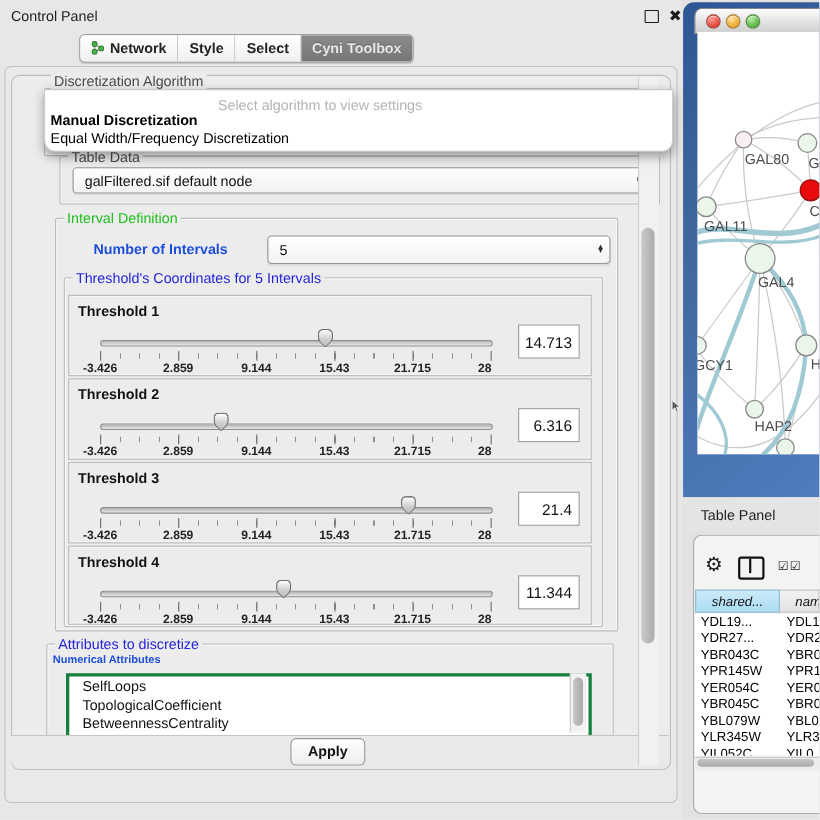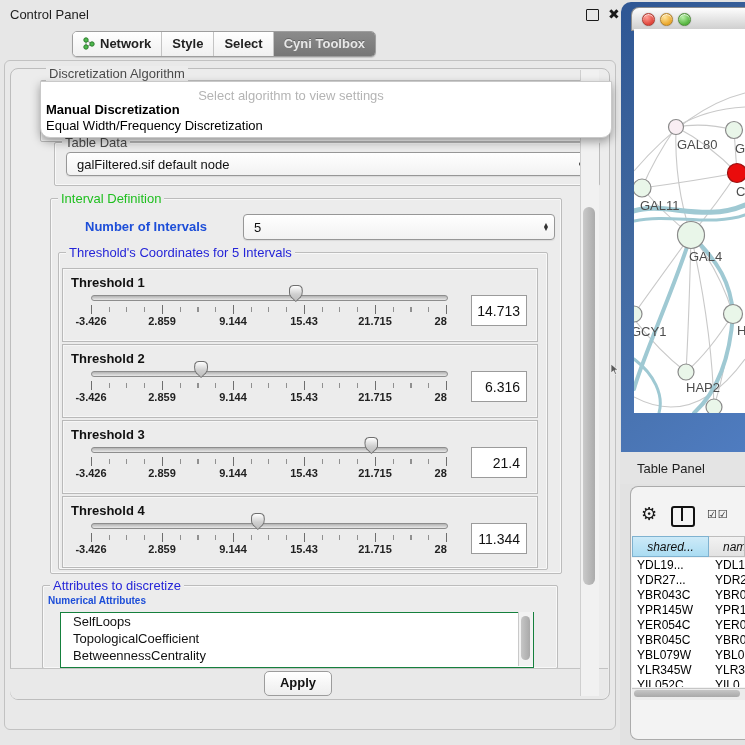--- a/index.html
+++ b/index.html
@@ -34,31 +34,31 @@
   .combo .val{flex:1;font-size:13px;color:#111;padding:0 0 0 10px;white-space:nowrap;overflow:hidden;}
   .spin{width:16px;display:flex;flex-direction:column;align-items:center;justify-content:center;line-height:4px;font-size:7px;color:#333;}
   
   #algo-popup{left:8px;top:81px;width:570px;height:55px;background:#ffffff;border:1px solid #c9c9c9;border-radius:0 0 10px 10px;box-shadow:0 4px 10px rgba(0,0,0,.35);z-index:60;margin-left:32px;}
   #algo-placeholder{left:0;top:6px;width:500px;text-align:center;font-size:13px;color:#b4b4b4;}
   .algo-opt{left:5px;font-size:13px;color:#000;white-space:nowrap;}
   #focus-combo{left:566px;top:96px;width:30px;height:21px;background:#fff;border:2px solid #6ea3e0;border-radius:5px;box-shadow:0 0 5px 2px rgba(95,155,230,.75);z-index:10;}
   
   .thr-panel{left:62px;width:474px;height:72px;border:1px solid #b9b9b9;background:#ececec;box-shadow:inset 0 0 0 1px #f6f6f6;}
   .thr-label{position:absolute;left:8px;top:6px;font-size:13px;font-weight:bold;color:#111;}
-  .slider-zone{position:absolute;left:28px;top:22px;width:355px;height:34px;}
+  .slider-zone{position:absolute;left:28px;top:36px;width:355px;height:34px;}
   .track{position:absolute;left:0;top:4px;width:100%;height:4px;background:linear-gradient(#b3b3b3,#e8e8e8);border:1px solid #8d8d8d;border-radius:3px;}
   .minor-ticks{position:absolute;left:0;top:16px;width:100%;height:5px;background-image:repeating-linear-gradient(90deg,#909090 0,#909090 1px,transparent 1px,transparent 17.75px);}
   .majt{position:absolute;top:14px;width:1px;height:9px;background:#6e6e6e;}
   .ticklabels{position:absolute;left:0;top:24px;width:100%;height:12px;}
   .ticklabels span{position:absolute;transform:translateX(-50%);font-size:11px;font-weight:bold;color:#222;white-space:nowrap;}
   .thumb{position:absolute;top:-6px;width:14px;height:17px;margin-left:-7px;background:#6f6f6f;clip-path:polygon(50% 100%,14% 72%,3% 55%,0 36%,3% 16%,14% 4%,32% 0,68% 0,86% 4%,97% 16%,100% 36%,97% 55%,86% 72%);}
   .thumb i{position:absolute;left:1px;top:1px;width:12px;height:15px;background:linear-gradient(#ffffff,#cfcfcf 55%,#bdbdbd);clip-path:polygon(50% 100%,14% 72%,3% 55%,0 36%,3% 16%,14% 4%,32% 0,68% 0,86% 4%,97% 16%,100% 36%,97% 55%,86% 72%);}
   .thr-value{position:absolute;left:408px;top:26px;width:56px;height:31px;background:#fff;border:1px solid #9b9b9b;font-size:14px;color:#111;text-align:right;line-height:31px;padding-right:6px;box-sizing:border-box;}
   
-  #attr-list{left:60px;top:612px;width:472px;height:54px;background:#fff;border:1px solid #15803d;overflow:hidden;}
+  #attr-list{left:60px;top:612px;width:472px;height:54px;background:#fff;border:3px solid #15803d;overflow:hidden;}
   .attr-item{font-size:13px;color:#111;padding:1px 0 1px 12px;white-space:nowrap;}
   .vscroll{background:#f2f2f2;border-left:1px solid #c9c9c9;}
   .vthumb{position:absolute;left:2px;width:9px;border-radius:5px;background:linear-gradient(90deg,#c6c6c6,#a9a9a9);}
   #apply-strip{left:10px;top:668px;width:598px;height:30px;background:#e9e9e9;border-top:1px solid #c3c3c3;border-radius:0 0 8px 8px;}
   #apply-btn{left:264px;top:671px;width:66px;height:23px;background:linear-gradient(#ffffff,#ededed);border:1px solid #9c9c9c;border-radius:5px;font-size:13px;font-weight:bold;color:#111;text-align:center;line-height:22px;}
   #main-scroll{left:580px;top:70px;width:18px;height:626px;background:#f1f1f1;border-left:1px solid #cfcfcf;}
   #main-thumb{left:583px;top:207px;width:12px;height:378px;border-radius:7px;background:linear-gradient(90deg,#cacaca,#ababab);}
   #cursor{left:611px;top:364px;z-index:99;}
   
   #right-col{left:620px;top:0;width:125px;height:745px;background:#e2e2e2;}

